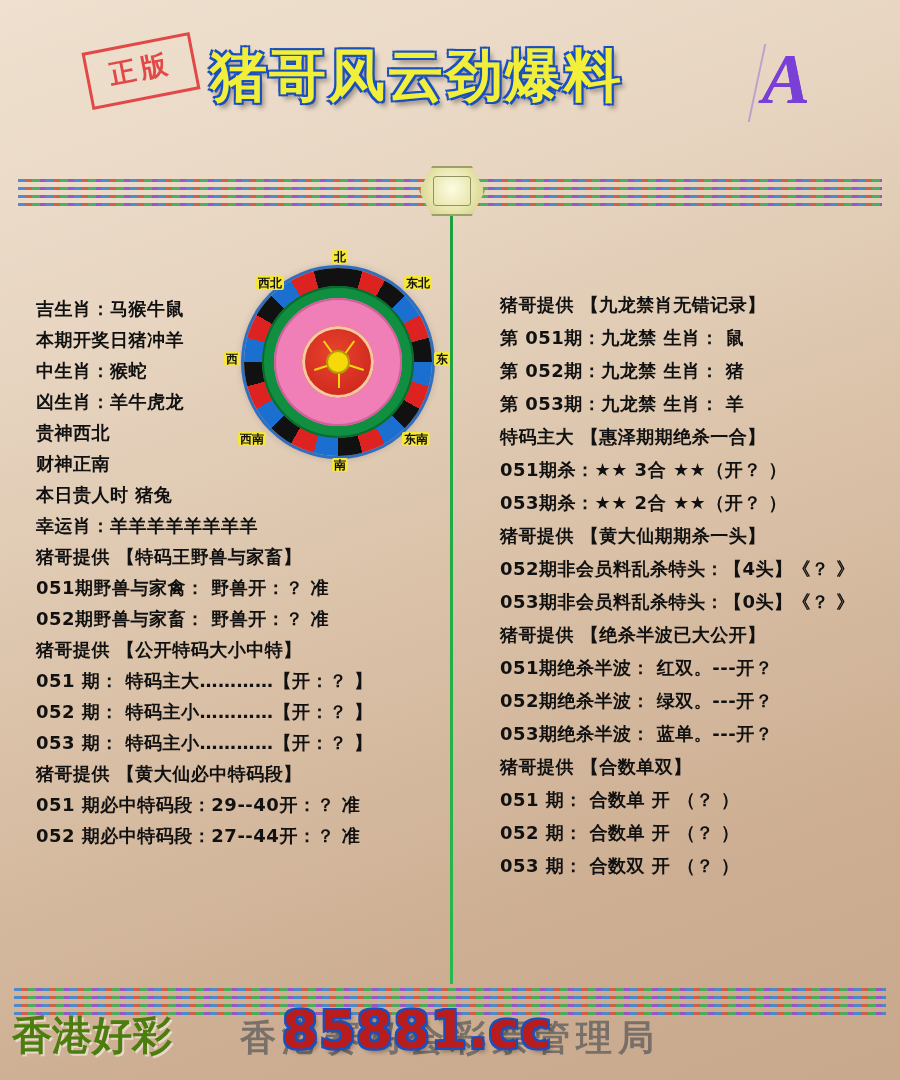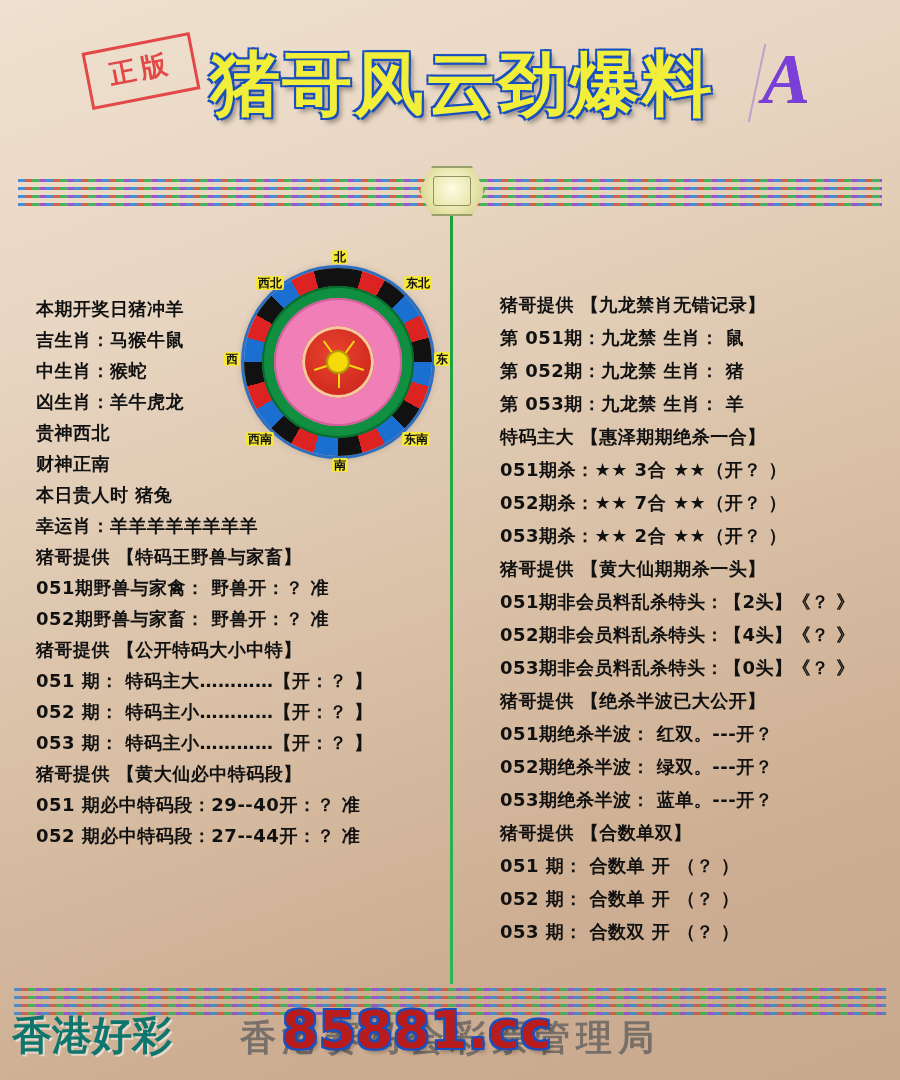--- a/index.html
+++ b/index.html
@@ -37,21 +37,21 @@
     text-align: center;
     line-height: 48px;
     transform: rotate(-11deg);
     font-family: "Liberation Serif", serif;
     opacity: .92;
   }
   .main-title {
     position: absolute;
     left: 210px;
     top: 38px;
-    font-size: 70px;
+    font-size: 57px;
     font-weight: bold;
     font-family: "DejaVu Sans", sans-serif;
     letter-spacing: 2px;
     color: #f2ef3a;
     text-shadow:
       -2px -2px 0 #1a4fbf,
       2px -2px 0 #1a4fbf,
       -2px 2px 0 #1a4fbf,
       2px 2px 0 #1a4fbf,
       0 0 3px #1a4fbf,
@@ -205,21 +205,21 @@
     padding: 0 2px;
     border-radius: 2px;
     line-height: 14px;
   }
   .dir.n  { left: 104px; top: -2px; }
   .dir.s  { left: 104px; top: 206px; }
   .dir.e  { left: 206px; top: 100px; }
   .dir.w  { left: -4px;  top: 100px; }
   .dir.nw { left: 28px;  top: 24px; }
   .dir.ne { left: 176px; top: 24px; }
-  .dir.sw { left: 18px;  top: 180px; }
+  .dir.sw { left: 10px;  top: 180px; }
   .dir.se { left: 174px; top: 180px; }
   
   .col {
     position: absolute;
     top: 300px;
     font-size: 18px;
     color: #111;
     font-weight: bold;
     font-family: "DejaVu Sans", sans-serif;
     line-height: 1.0;
@@ -268,21 +268,21 @@
     letter-spacing: 6px;
     opacity: .75;
   }
   .footer-red {
     position: absolute;
     left: 12px;
     top: 1008px;
     font-size: 40px;
     font-weight: bold;
     font-family: "DejaVu Sans", sans-serif;
-    color: #0f766e;
+    color: #4d7c0f;
     text-shadow: 2px 2px 0 rgba(255,255,255,.5);
   }
   .footer-url {
     position: absolute;
     left: 282px;
     top: 1000px;
     font-size: 52px;
     font-weight: bold;
     font-family: "DejaVu Sans", sans-serif;
     color: #b91c1c;
@@ -333,22 +333,22 @@
     <div class="dir s">南</div>
     <div class="dir e">东</div>
     <div class="dir w">西</div>
     <div class="dir nw">西北</div>
     <div class="dir ne">东北</div>
     <div class="dir sw">西南</div>
     <div class="dir se">东南</div>
   </div>
 
   <div class="col col-left">
+    <div class="line">吉生肖：马猴牛鼠</div>
     <div class="line">本期开奖日猪冲羊</div>
-    <div class="line">吉生肖：马猴牛鼠</div>
     <div class="line">中生肖：猴蛇</div>
     <div class="line">凶生肖：羊牛虎龙</div>
     <div class="line">贵神西北</div>
     <div class="line">财神正南</div>
     <div class="line">本日贵人时  猪兔</div>
     <div class="line">幸运肖：羊羊羊羊羊羊羊羊</div>
     <div class="line">猪哥提供  【特码王野兽与家畜】</div>
     <div class="line">051期野兽与家禽：    野兽开：？ 准</div>
     <div class="line">052期野兽与家畜：    野兽开：？ 准</div>
     <div class="line">猪哥提供  【公开特码大小中特】</div>
@@ -360,24 +360,22 @@
     <div class="line">052 期必中特码段：27--44开：？ 准</div>
   </div>
 
   <div class="col col-right">
     <div class="line">猪哥提供  【九龙禁肖无错记录】</div>
     <div class="line">第 051期：九龙禁 生肖：    鼠</div>
     <div class="line">第 052期：九龙禁 生肖：    猪</div>
     <div class="line">第 053期：九龙禁 生肖：    羊</div>
     <div class="line">特码主大  【惠泽期期绝杀一合】</div>
     <div class="line">051期杀：★★ 3合 ★★（开？ ）</div>
-    <div class="line">052期杀：★★ 7合 ★★（开？ ）</div>
     <div class="line">053期杀：★★ 2合 ★★（开？ ）</div>
     <div class="line">猪哥提供  【黄大仙期期杀一头】</div>
-    <div class="line">051期非会员料乱杀特头：【2头】《？ 》</div>
     <div class="line">052期非会员料乱杀特头：【4头】《？ 》</div>
     <div class="line">053期非会员料乱杀特头：【0头】《？ 》</div>
     <div class="line">猪哥提供  【绝杀半波已大公开】</div>
     <div class="line">051期绝杀半波：     红双。---开？</div>
     <div class="line">052期绝杀半波：     绿双。---开？</div>
     <div class="line">053期绝杀半波：     蓝单。---开？</div>
     <div class="line">猪哥提供  【合数单双】</div>
     <div class="line">051 期：   合数单   开  （？ ）</div>
     <div class="line">052 期：   合数单   开  （？ ）</div>
     <div class="line">053 期：   合数双   开  （？ ）</div>

